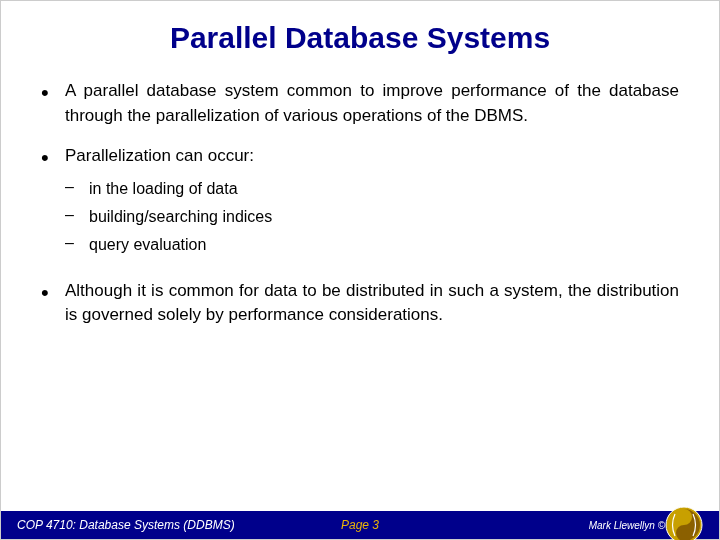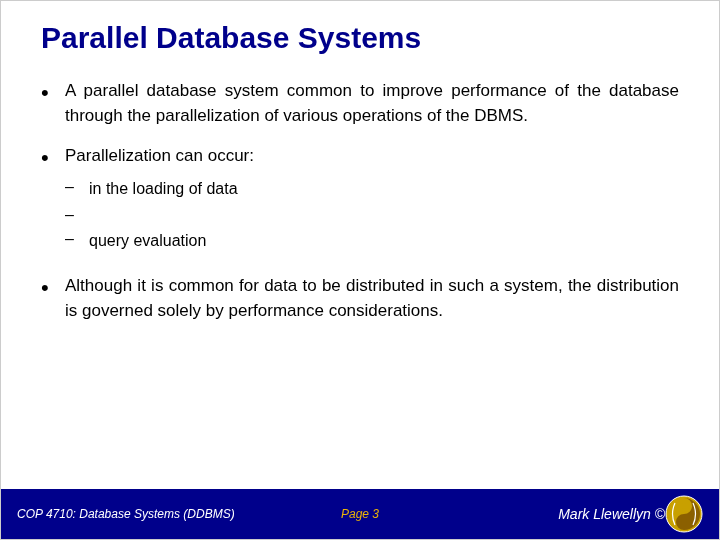--- a/index.html
+++ b/index.html
@@ -16,20 +16,21 @@
       background: #fff;
       display: flex;
       flex-direction: column;
       border: 1px solid #ccc;
     }
     .slide-content {
       flex: 1;
       padding: 20px 40px 10px 40px;
     }
     .slide-title {
+      text-align: center;
       font-size: 30px;
       font-weight: bold;
       color: #00008B;
       margin-bottom: 24px;
       font-family: Arial, Helvetica, sans-serif;
     }
     .bullet-list {
       list-style: none;
       padding: 0;
     }
@@ -68,21 +69,21 @@
     }
     .sub-dash {
       min-width: 24px;
       color: #000;
     }
     .sub-text {
       line-height: 1.4;
     }
     .slide-footer {
       background: #00008B;
-      height: 50px;
+      height: 28px;
       display: flex;
       align-items: center;
       justify-content: space-between;
       padding: 0 16px;
       position: relative;
     }
     .footer-left {
       font-size: 12px;
       color: #fff;
       font-family: Arial, Helvetica, sans-serif;
@@ -91,21 +92,21 @@
     .footer-center {
       font-size: 12px;
       color: #eab308;
       font-family: Arial, Helvetica, sans-serif;
       font-style: italic;
       position: absolute;
       left: 50%;
       transform: translateX(-50%);
     }
     .footer-right {
-      font-size: 14px;
+      font-size: 10px;
       color: #fff;
       font-family: Arial, Helvetica, sans-serif;
       font-style: italic;
     }
     .footer-right-group {
       display: flex;
       align-items: center;
     }
     
     .logo-circle {
@@ -131,20 +132,21 @@
           <span class="bullet-dot">•</span>
           <span class="bullet-text">Parallelization can occur:</span>
         </div>
         <ul class="sub-list">
           <li class="sub-item">
             <span class="sub-dash">–</span>
             <span class="sub-text">in the loading of data</span>
           </li>
           <li class="sub-item">
             <span class="sub-dash">–</span>
+            <span class="sub-text">building/searching indices</span>
           </li>
           <li class="sub-item">
             <span class="sub-dash">–</span>
             <span class="sub-text">query evaluation</span>
           </li>
         </ul>
       </li>
 
       <li class="bullet-item">
         <span class="bullet-dot">•</span>

